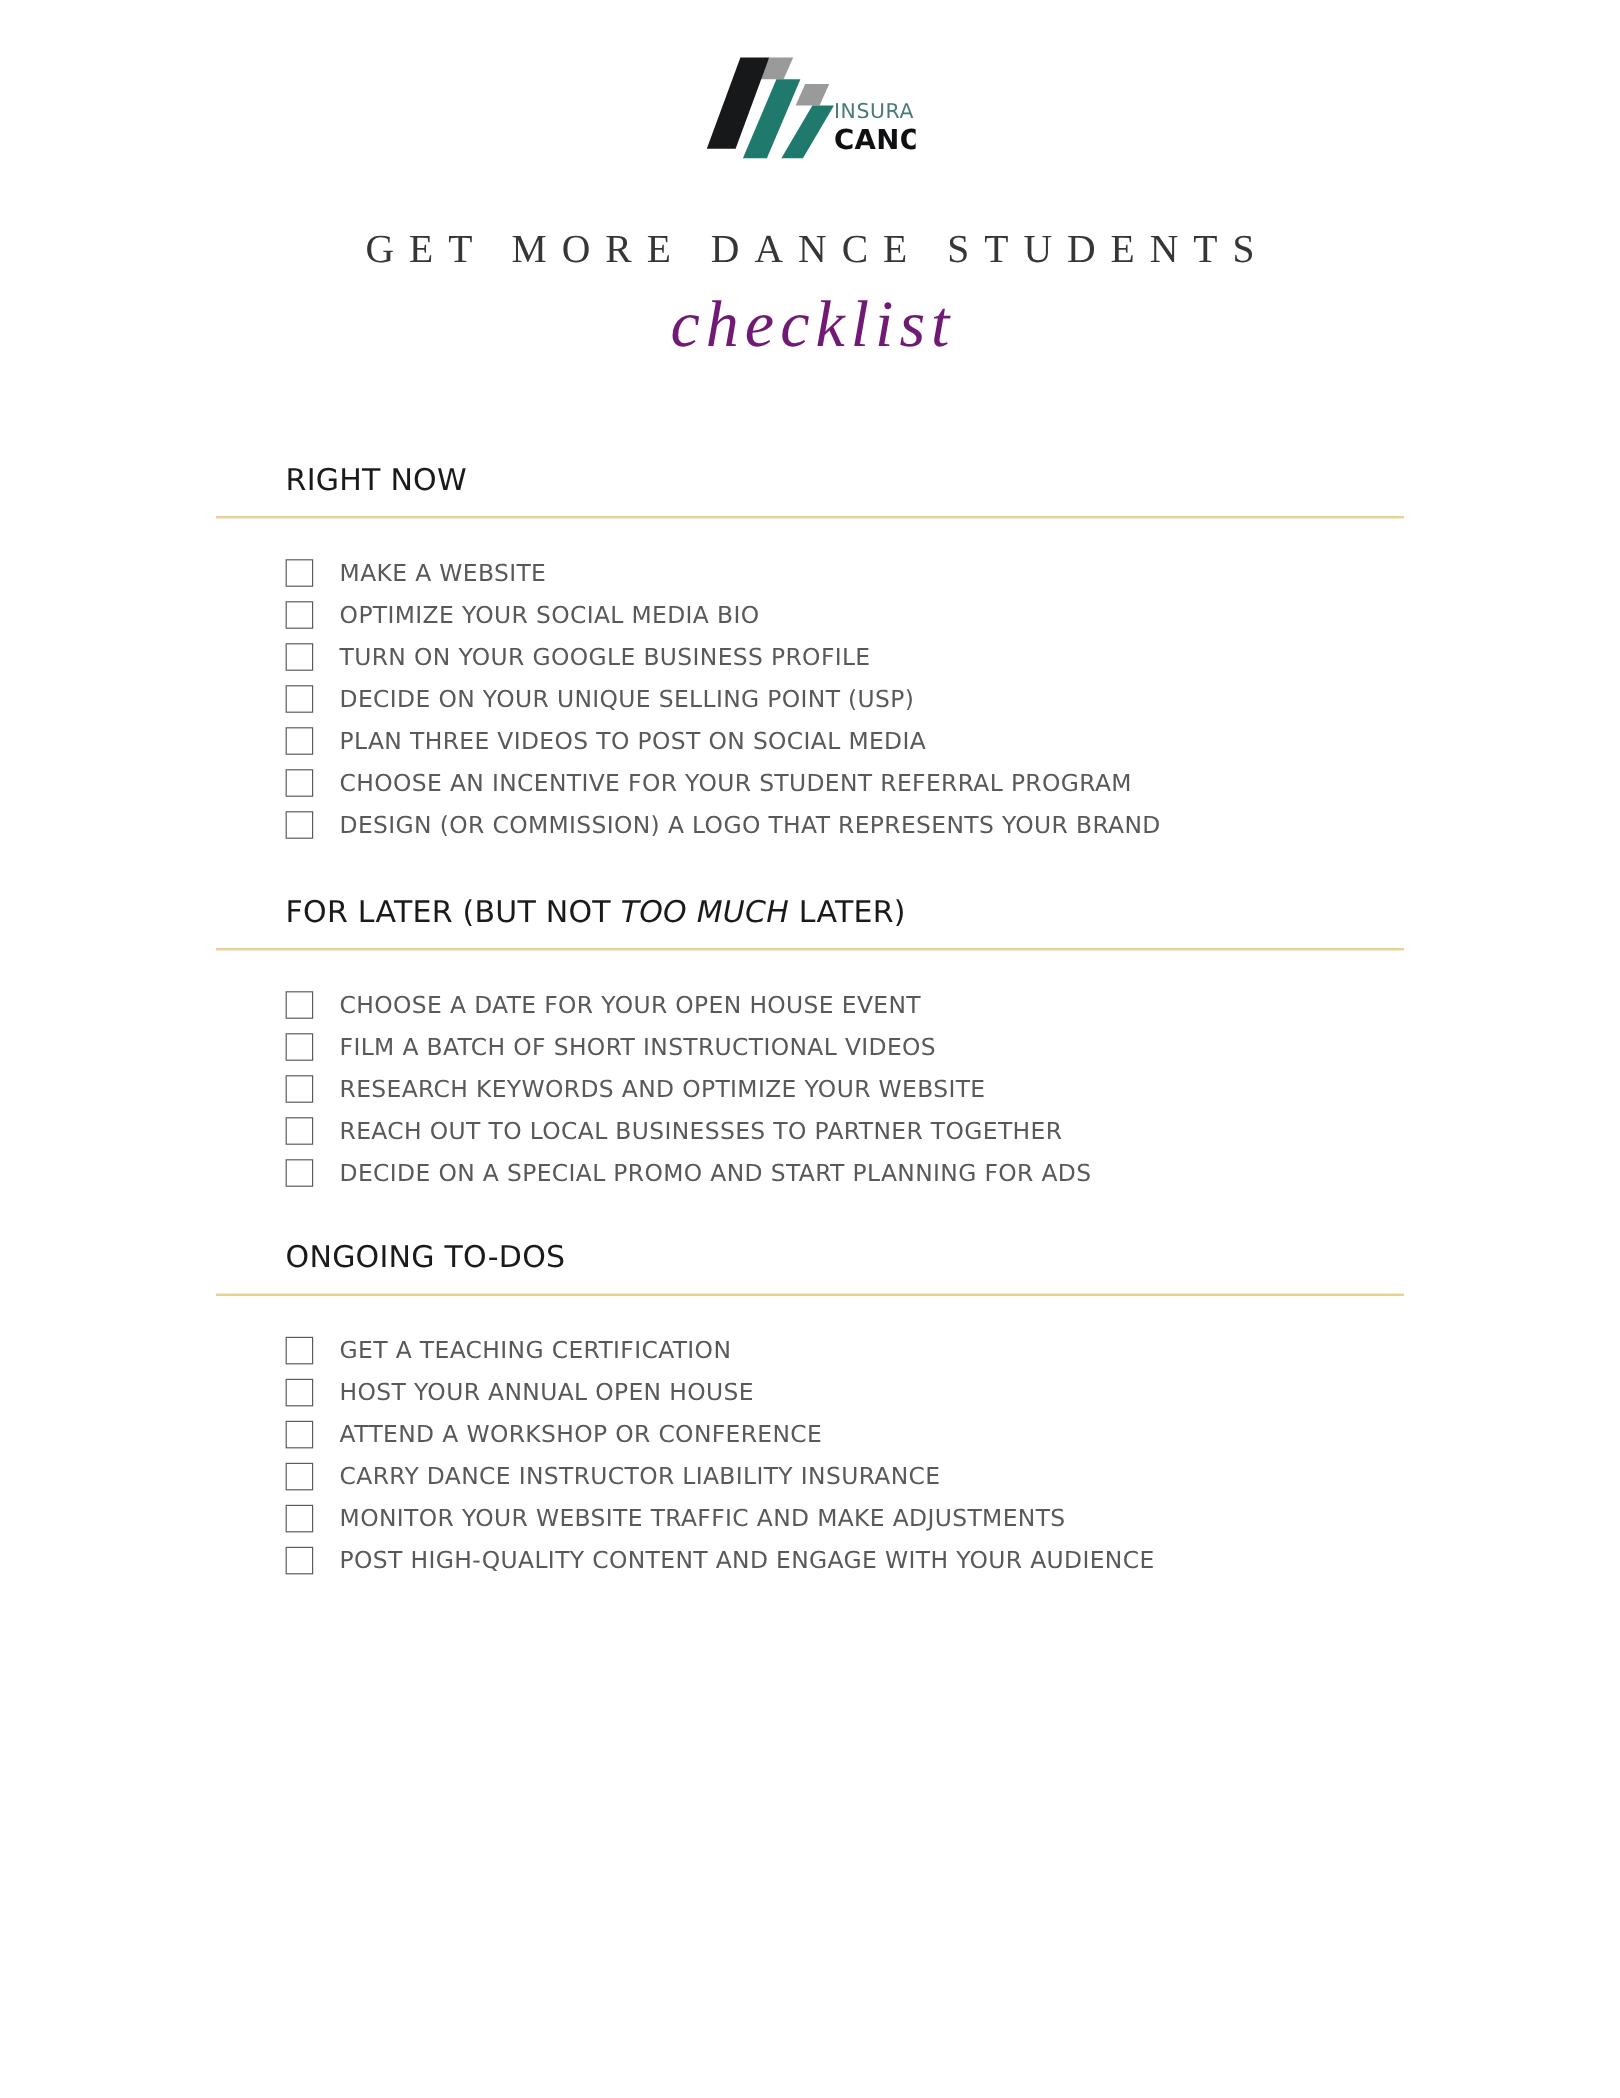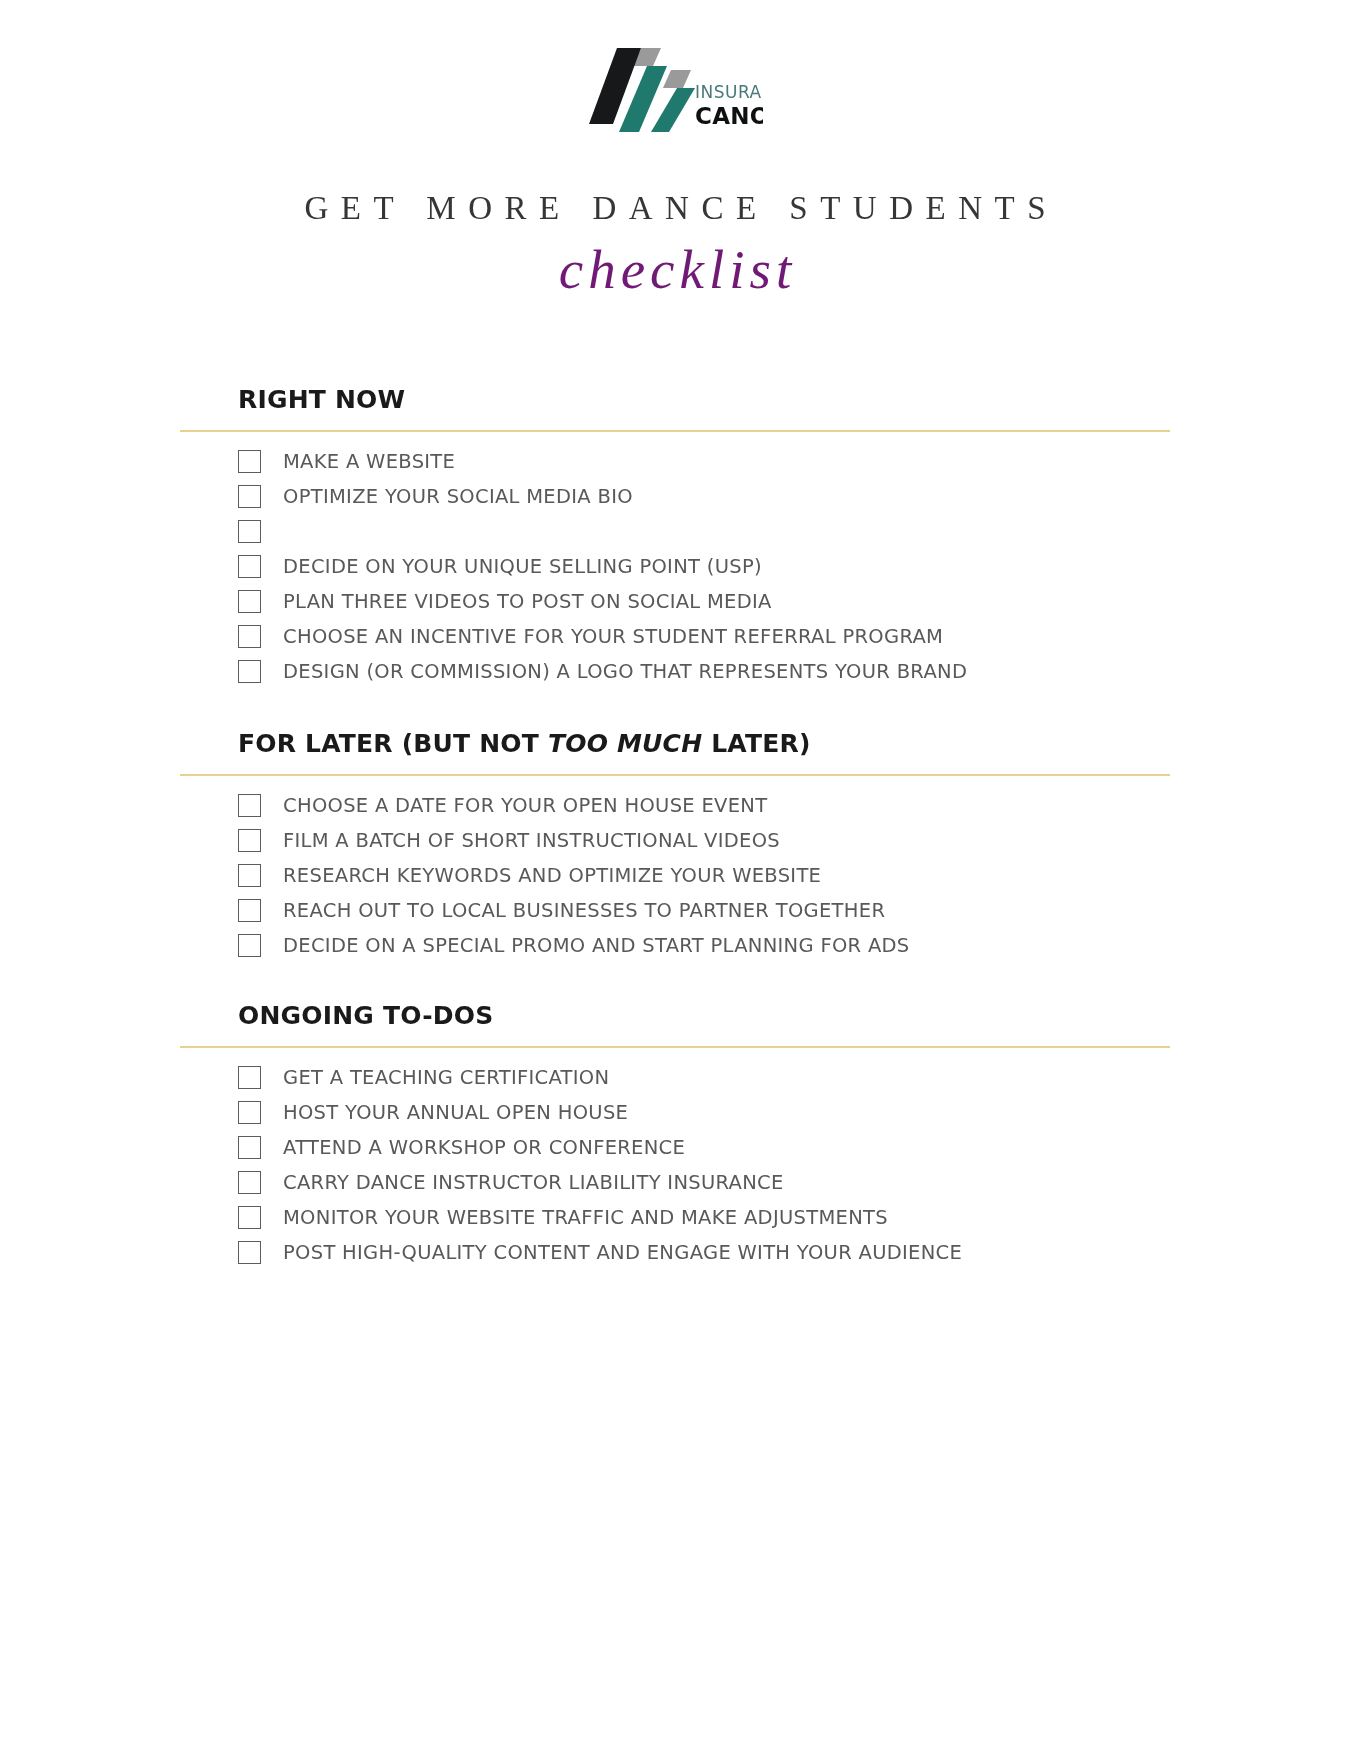--- a/index.html
+++ b/index.html
@@ -67,37 +67,37 @@
   
   .content {
     margin-top: 84px;
     padding-left: 180px;
     padding-right: 180px;
   }
   .section { margin-bottom: 10px; }
 
   .section-head {
     font-family: "DejaVu Sans", sans-serif;
-    font-weight: bold;
+    font-weight: normal;
     font-size: 25px;
     color: #1a1a1a;
     letter-spacing: 0.2px;
     padding-left: 58px;
   }
   .section-head .em { font-style: italic; }
 
   .divider {
     height: 2px;
     background: #e6d18f;
     margin-top: 16px;
     width: 100%;
   }
 
   .items {
-    margin-top: 18px;
+    margin-top: 34px;
     padding-left: 58px;
   }
 
   .item {
     display: flex;
     align-items: center;
     margin-bottom: 12px;
   }
   .checkbox {
     width: 23px;
@@ -157,20 +157,21 @@
         <div class="item">
           <span class="checkbox"></span>
           <span class="item-label">MAKE A WEBSITE</span>
         </div>
         <div class="item">
           <span class="checkbox"></span>
           <span class="item-label">OPTIMIZE YOUR SOCIAL MEDIA BIO</span>
         </div>
         <div class="item">
           <span class="checkbox"></span>
+          <span class="item-label">TURN ON YOUR GOOGLE BUSINESS PROFILE</span>
         </div>
         <div class="item">
           <span class="checkbox"></span>
           <span class="item-label">DECIDE ON YOUR UNIQUE SELLING POINT (USP)</span>
         </div>
         <div class="item">
           <span class="checkbox"></span>
           <span class="item-label">PLAN THREE VIDEOS TO POST ON SOCIAL MEDIA</span>
         </div>
         <div class="item">

